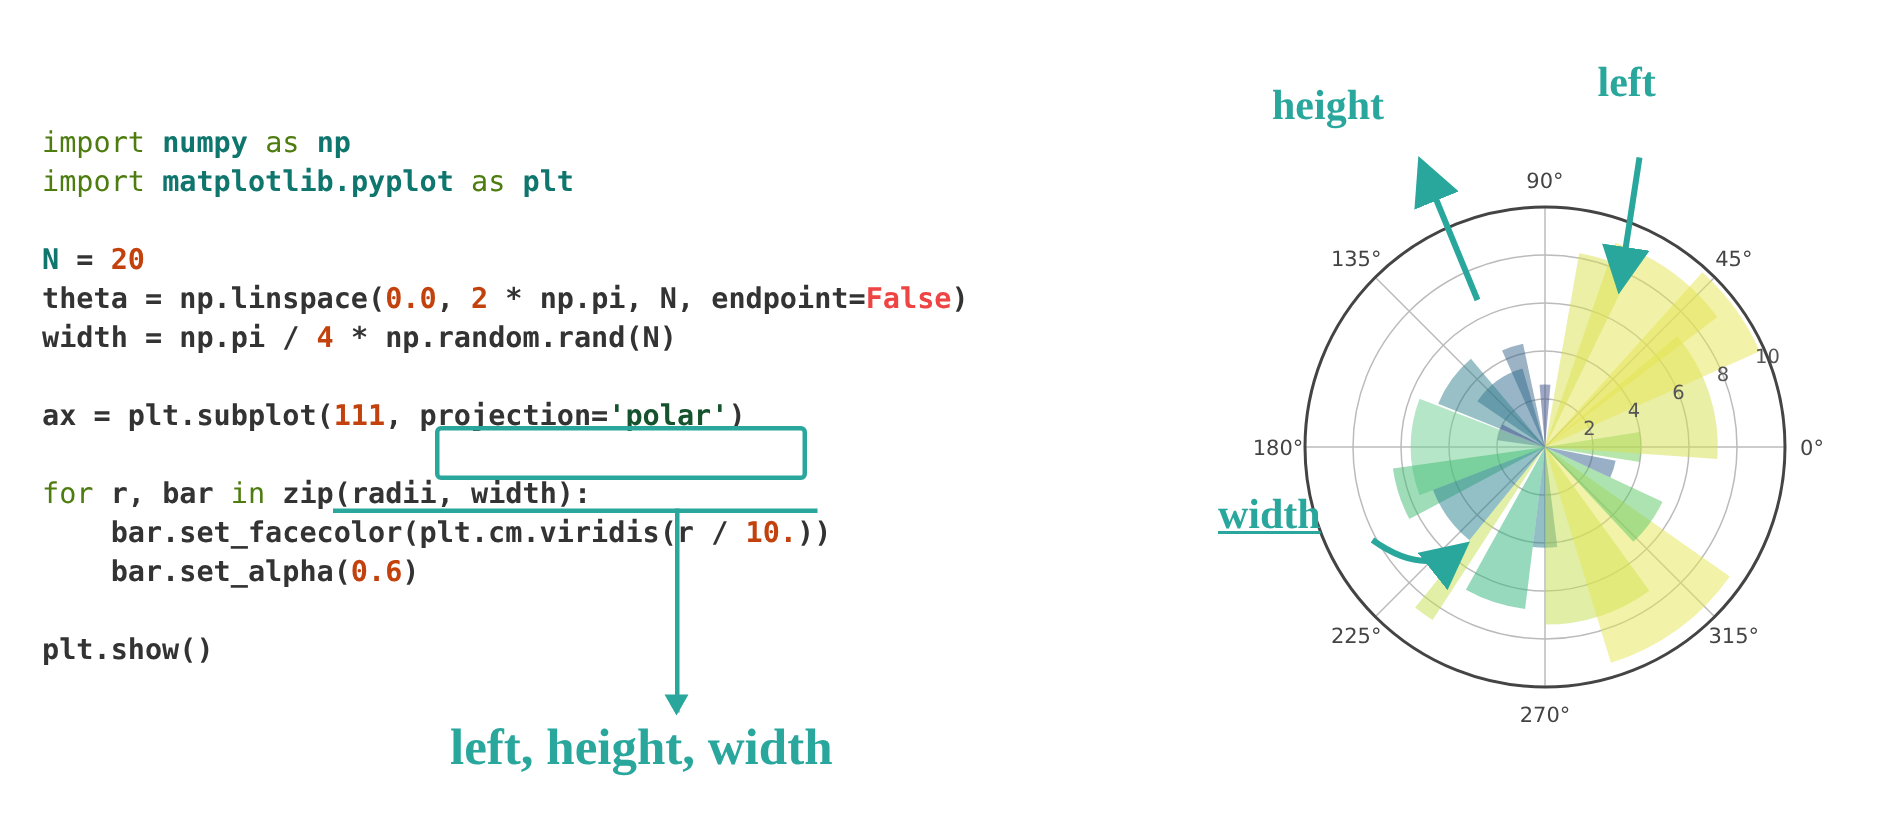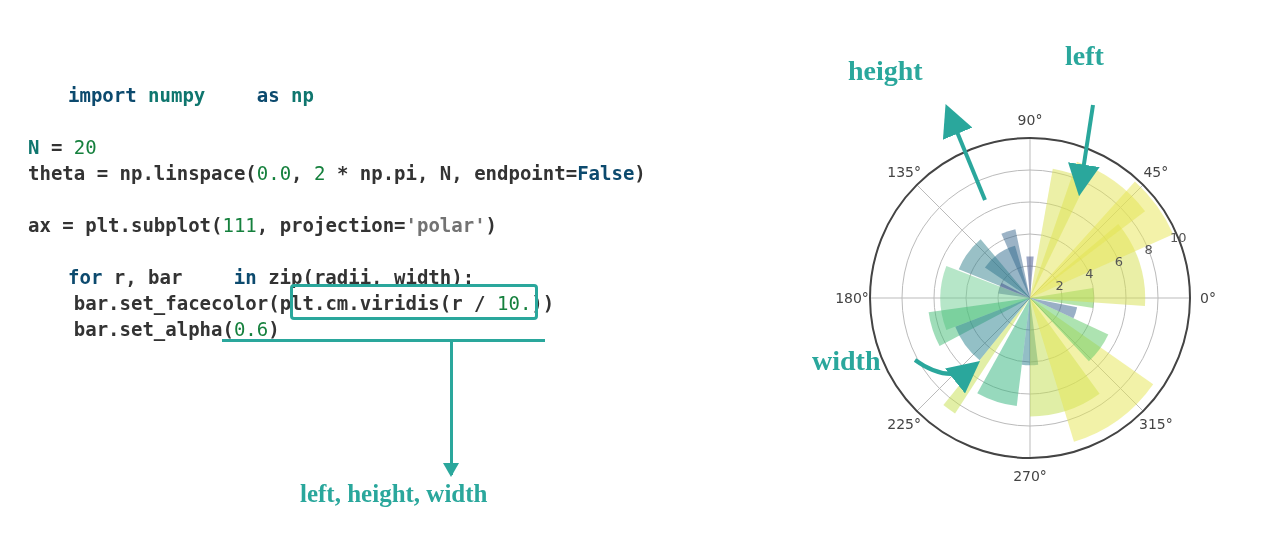--- a/index.html
+++ b/index.html
@@ -1,52 +1,55 @@
 <!DOCTYPE html>
 <html><head>
 <meta charset="utf-8">
 <style>
   html,body{margin:0;padding:0;background:#fff;font-family:"DejaVu Sans Mono","Consolas","Menlo",monospace;}
   .page{position:relative;width:1268px;height:546px;overflow:hidden;}
   .code-area{position:absolute;left:28px;top:82px;width:680px;font-size:19px;line-height:26px;color:#333;}
   .code-line{white-space:pre;font-family:"DejaVu Sans Mono","Consolas","Menlo",monospace;font-weight:600;}
-  .tok-kw{color:#0c4a6e;font-weight:700;margin-left:40px;}
+  .tok-kw{color:#4d7c0f;font-weight:400;}
   .tok-name{color:#0f766e;font-weight:600;}
   .tok-op{color:#333;}
-  .tok-num{color:#15803d;font-weight:400;}
-  .tok-str{color:#737373;}
-  .tok-bool{color:#0c4a6e;font-weight:700;}
+  .tok-num{color:#c2410c;font-weight:700;}
+  .tok-str{color:#14532d;}
+  .tok-bool{color:#ef4444;font-weight:700;}
   .highlight-box{position:absolute;border:3px solid #2aa79c;border-radius:4px;pointer-events:none;}
   .underline-bar{position:absolute;height:3px;background:#2aa79c;pointer-events:none;}
   .arrow-down{position:absolute;width:3px;background:#2aa79c;pointer-events:none;}
   .arrow-down::after{content:"";position:absolute;bottom:-2px;left:-7px;border-left:8px solid transparent;border-right:8px solid transparent;border-top:14px solid #2aa79c;}
   .big-serif{font-family:"Georgia","Times New Roman",serif;font-weight:700;color:#2aa79c;}
-  .ann-bottom{position:absolute;font-size:25px;}
+  .ann-bottom{position:absolute;font-size:34px;}
   .ann-chart{position:absolute;font-size:28px;font-weight:700;}
   .chart-box{position:absolute;left:830px;top:98px;width:400px;height:400px;}
   .axis-tick{font-family:"DejaVu Sans",Arial,sans-serif;font-size:14px;fill:#444;}
   .r-tick{font-family:"DejaVu Sans",Arial,sans-serif;font-size:13px;fill:#555;}
 </style>
 </head>
 <body>
 
 <div class="page">
 
   <div class="code-area">
     <div class="code-line"><span class="tok-kw">import</span><span> </span><span class="tok-name">numpy</span><span> </span><span class="tok-kw">as</span><span> </span><span class="tok-name">np</span></div>
+    <div class="code-line"><span class="tok-kw">import</span><span> </span><span class="tok-name">matplotlib.pyplot</span><span> </span><span class="tok-kw">as</span><span> </span><span class="tok-name">plt</span></div>
     <div class="code-line">&nbsp;</div>
     <div class="code-line"><span class="tok-name">N</span><span class="tok-op"> = </span><span class="tok-num">20</span></div>
     <div class="code-line"><span>theta = np.linspace(</span><span class="tok-num">0.0</span><span>, </span><span class="tok-num">2</span><span> * np.pi, N, endpoint=</span><span class="tok-bool">False</span><span>)</span></div>
+    <div class="code-line"><span>width = np.pi / </span><span class="tok-num">4</span><span> * np.random.rand(N)</span></div>
     <div class="code-line">&nbsp;</div>
     <div class="code-line"><span>ax = plt.subplot(</span><span class="tok-num">111</span><span>, projection=</span><span class="tok-str">'polar'</span><span>)</span></div>
     <div class="code-line">&nbsp;</div>
     <div class="code-line"><span class="tok-kw">for</span><span> r, bar </span><span class="tok-kw">in</span><span> zip(radii, width):</span></div>
     <div class="code-line"><span>    bar.set_facecolor(plt.cm.viridis(r / </span><span class="tok-num">10.</span><span>))</span></div>
     <div class="code-line"><span>    bar.set_alpha(</span><span class="tok-num">0.6</span><span>)</span></div>
     <div class="code-line">&nbsp;</div>
+    <div class="code-line"><span>plt.show()</span></div>
   </div>
 
   <div class="highlight-box" style="left:290px;top:284px;width:242px;height:30px;"></div>
 
   <div class="underline-bar" style="left:222px;top:339px;width:323px;"></div>
 
   <div class="arrow-down" style="left:450px;top:339px;height:136px;"></div>
 
   <div class="big-serif ann-bottom" style="left:300px;top:480px;">left, height, width</div>
 
@@ -97,21 +100,21 @@
         <text x="229.6698833461372" y="192.01258901069082" text-anchor="middle" class="r-tick">2</text>
         <text x="259.3397666922744" y="180.02517802138163" text-anchor="middle" class="r-tick">4</text>
         <text x="289.00965003841156" y="168.03776703207245" text-anchor="middle" class="r-tick">6</text>
         <text x="318.6795333845488" y="156.05035604276327" text-anchor="middle" class="r-tick">8</text>
         <text x="348.349416730686" y="144.0629450534541" text-anchor="middle" class="r-tick">10</text>
       </svg>
   </div>
 
   <div class="big-serif ann-chart" style="left:1065px;top:40px;">left</div>
   <div class="big-serif ann-chart" style="left:848px;top:55px;">height</div>
-  <div class="big-serif ann-chart" style="left:812px;top:345px;">width</div>
+  <div class="big-serif ann-chart" style="left:812px;top:328px;text-decoration:underline;">width</div>
 
   <svg style="position:absolute;left:800px;top:30px;pointer-events:none;" width="480" height="480">
     <defs>
       <marker id="ah" viewBox="0 0 10 10" refX="8" refY="5" markerWidth="8" markerHeight="8" orient="auto-start-reverse">
         <path d="M0,0 L10,5 L0,10 z" fill="#2aa79c"></path>
       </marker>
     </defs>
 
     <line x1="148" y1="80" x2="185" y2="170" stroke="#2aa79c" stroke-width="4" marker-start="url(#ah)"></line>
 

